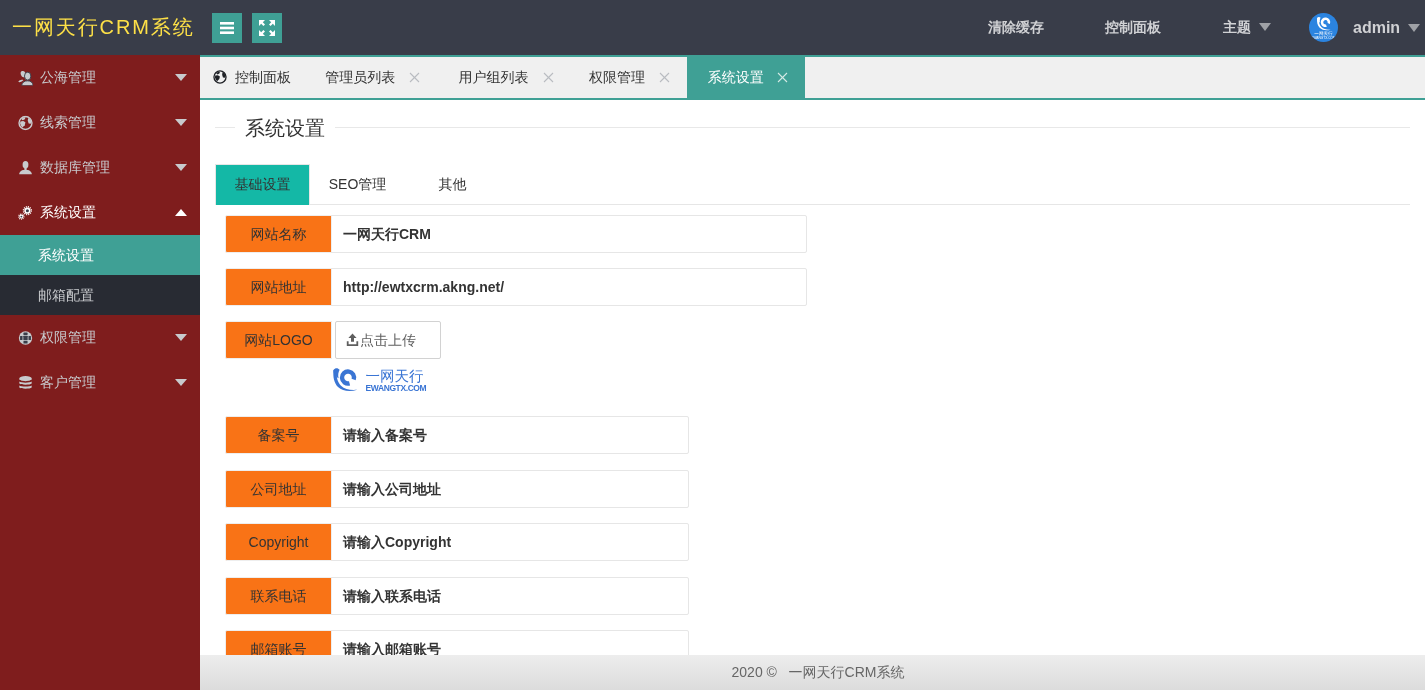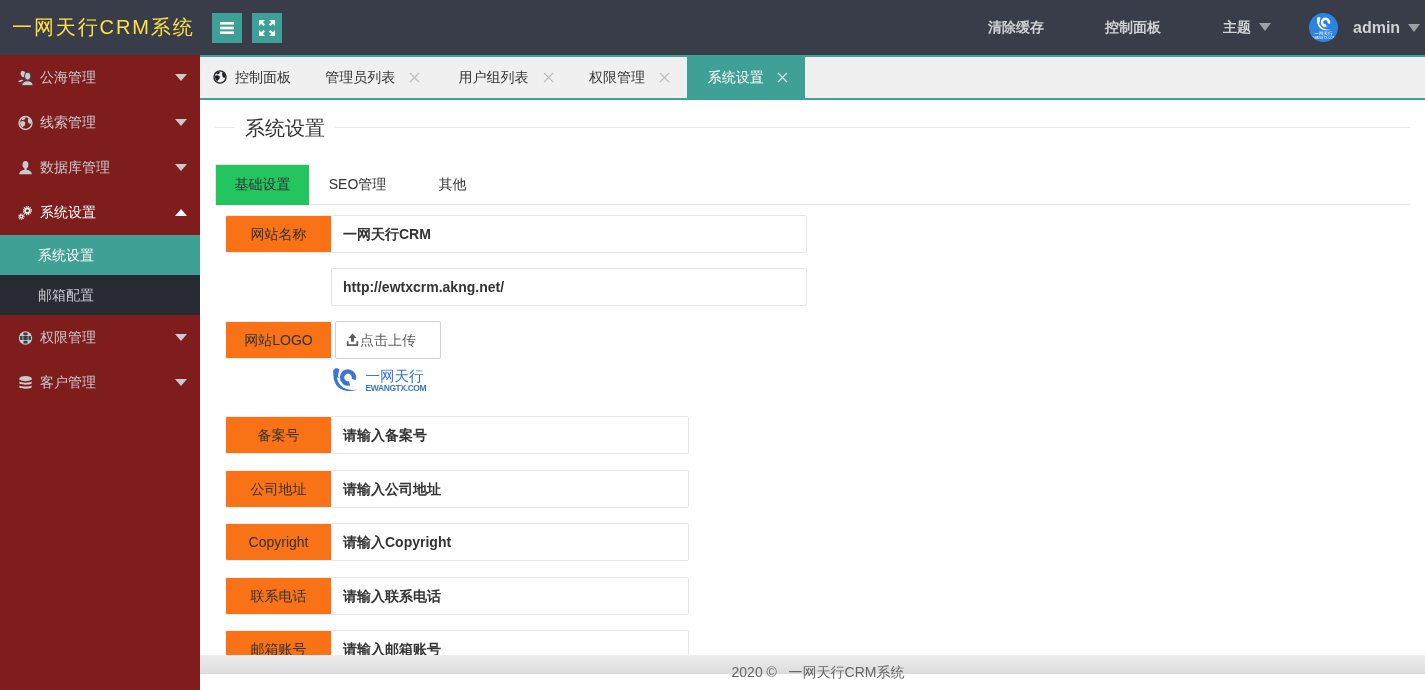--- a/index.html
+++ b/index.html
@@ -33,33 +33,33 @@
 .tab.active { top:0; height:45px; line-height:45px; background:#3FA095; color:#fff; padding-left:20.4px; width:117.2px; }
 .tab.active .tx { margin-left:13px; }
 .gico { display:inline-block; vertical-align:-2px; margin-right:8px; }
 
 .main { position:absolute; left:200px; top:100px; width:1225px; height:555px; background:#fff; padding:15px; overflow:hidden; }
 .fieldline { margin-top:12px; height:0; border-top:1px solid #e8e8e8; position:relative; }
 .fieldline span { position:absolute; left:20px; top:-10px; line-height:20px; font-size:20px; color:#333; background:#fff; padding:0 10px; font-weight:400; }
 .ctabs { margin-top:36px; height:40px; position:relative; }
 .ctabs .line { position:absolute; left:0; right:0; top:40px; border-top:1px solid #e6e6e6; }
 .ctab { position:relative; float:left; width:95px; height:40px; line-height:40px; text-align:center; color:#333; }
-.ctab.on { width:95px; height:41px; background:#22c55e; border:1px solid #e6e6e6; border-bottom:none; z-index:2; line-height:38px; }
+.ctab.on { width:95px; height:41px; background:#14b8a6; border:1px solid #e6e6e6; border-bottom:none; z-index:2; line-height:38px; }
 .form { margin-top:11px; padding-left:10px; }
 .item { margin-bottom:15px; zoom:1; }
 .item:after { content:""; display:block; clear:both; }
 .lbl { float:left; width:107px; height:38px; border:1px solid #eee; background:#f97316; border-radius:2px 0 0 2px; text-align:center; line-height:36px; color:#333; }
 .blk { margin-left:106px; }
 .inp { display:block; height:38px; border:1px solid #e6e6e6; border-radius:0 2px 2px 0; padding:0 11px; font-size:14px; color:#333; line-height:36px; background:#fff; font-family:"Liberation Sans",sans-serif;font-weight:bold; }
 .inp.w1 { width:476px; }
 .inp.w2 { width:358px; }
 .upbtn { display:inline-block; margin-left:3px; width:106px; height:38px; border:1px solid #d2d2d2; border-radius:2px; background:#fff; color:#5f5f5f; text-align:left; padding-left:10px; line-height:36px; }
 .logoimg { margin-top:8px; margin-left:1px; height:26px; position:relative; width:200px; }
 
-.footer { position:absolute; left:200px; top:655px; width:1225px; height:19px; background:linear-gradient(#ededed,#dcdcdc); text-align:center; text-indent:11px; line-height:35px; color:#666; font-size:14px; z-index:6; }
+.footer { position:absolute; left:200px; top:655px; width:1225px; height:35px; background:linear-gradient(#ededed,#dcdcdc); text-align:center; text-indent:11px; line-height:35px; color:#666; font-size:14px; z-index:6; }
 </style>
 </head>
 <body>
 
 <div class="main">
   <div class="fieldline">
       <span>系统设置</span>
     </div>
   <div class="ctabs">
     <div class="line"></div>
@@ -68,20 +68,21 @@
     <div class="ctab">其他</div>
   </div>
   <div class="form">
     <div class="item">
       <div class="lbl">网站名称</div>
       <div class="blk">
           <div class="inp w1">一网天行CRM</div>
         </div>
     </div>
     <div class="item">
+      <div class="lbl">网站地址</div>
       <div class="blk">
           <div class="inp w1">http://ewtxcrm.akng.net/</div>
         </div>
     </div>
     <div class="item" style="margin-bottom:23px;">
       <div class="lbl">网站LOGO</div>
       <div class="blk">
         <div class="upbtn"><svg class="upico" width="13" height="14" viewBox="0 0 13 14" style="vertical-align:-2px;margin-right:1px;">
               <path d="M6.5 0.5 L10.6 5 L8 5 L8 8.8 L5 8.8 L5 5 L2.4 5 Z" fill="#5f5f5f"></path>
               <path d="M0.8 8.2 L2.6 8.2 L2.6 11.2 L10.4 11.2 L10.4 8.2 L12.2 8.2 L12.2 13 L0.8 13 Z" fill="#5f5f5f"></path>

